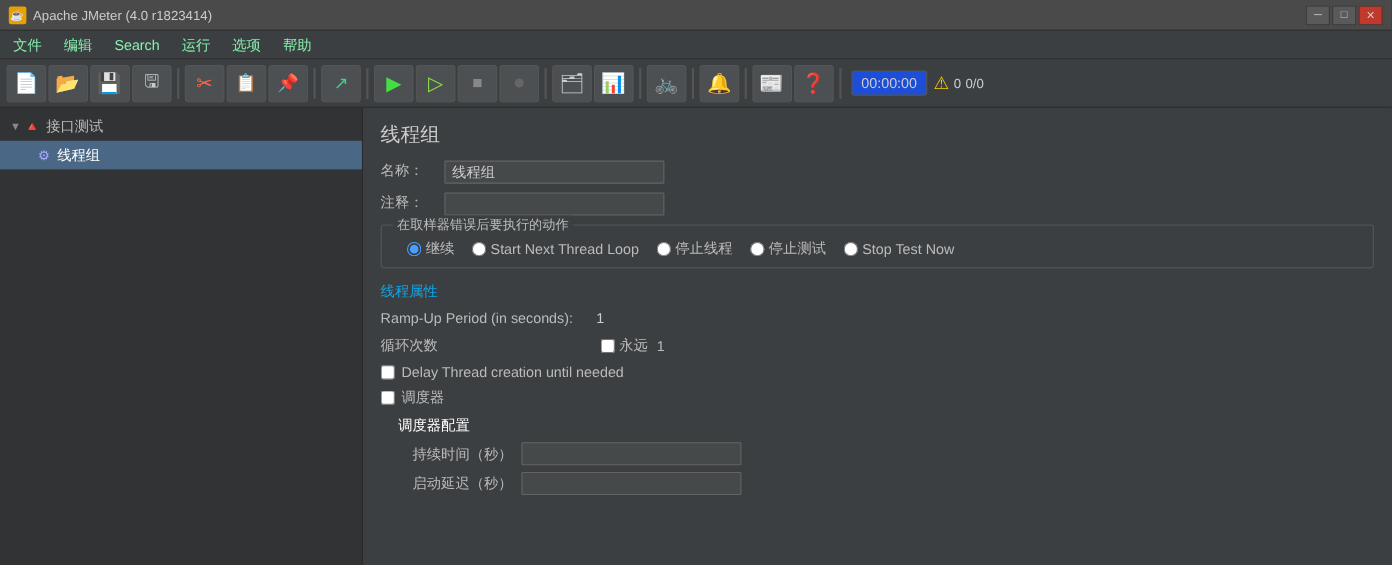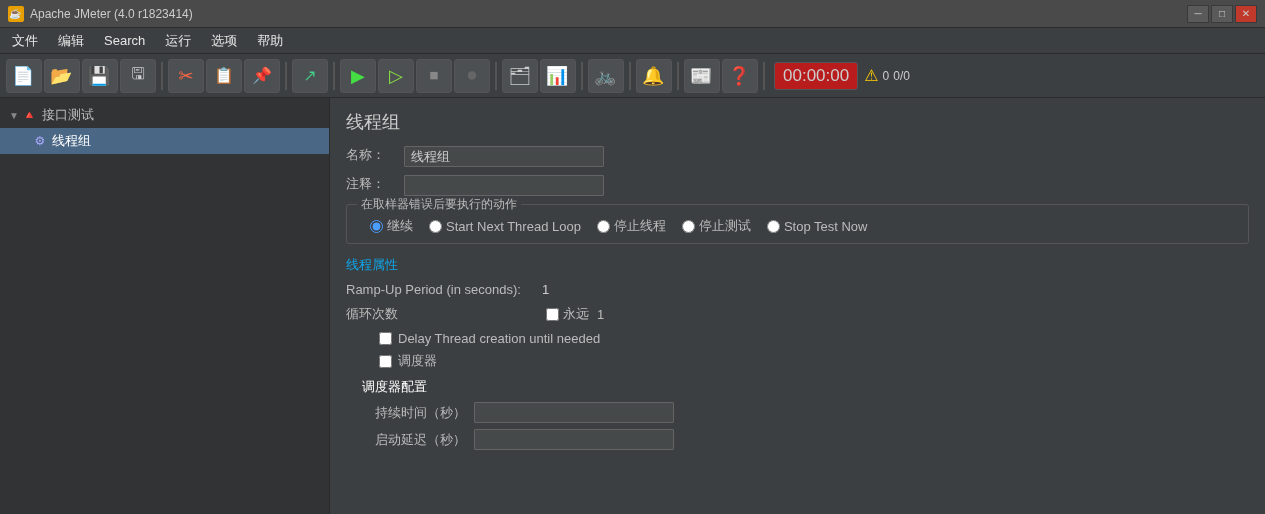--- a/index.html
+++ b/index.html
@@ -59,21 +59,21 @@
       background: #3c3f41;
       height: 26px;
       display: flex;
       align-items: center;
       padding: 0 4px;
       border-bottom: 1px solid #2a2a2a;
       gap: 4px;
     }
     .menu-item {
       padding: 2px 8px;
-      color: #e5e5e5;
+      color: #86efac;
       cursor: pointer;
       font-size: 13px;
       border-radius: 2px;
     }
 
     
     .toolbar {
       background: #3c3f41;
       height: 44px;
       display: flex;
@@ -95,24 +95,24 @@
       font-size: 16px;
       color: #cccccc;
     }
     .toolbar-sep {
       width: 2px;
       height: 28px;
       background: #555;
       margin: 0 3px;
     }
     .toolbar-timer {
-      background: #b91c1c;
+      background: #1d4ed8;
       color: #cccccc;
       padding: 3px 8px;
-      font-size: 17px;
+      font-size: 13px;
       border: 1px solid #555;
       border-radius: 3px;
       margin-left: 4px;
     }
     .toolbar-warning {
       display: flex;
       align-items: center;
       gap: 4px;
       color: #cccccc;
       font-size: 12px;
@@ -276,21 +276,20 @@
       color: #cccccc;
     }
 
     .checkbox-row {
       display: flex;
       align-items: center;
       margin-bottom: 6px;
       font-size: 13px;
       color: #bbbbbb;
       gap: 6px;
-      margin-left: 33px;
     }
     .cb-input {
       accent-color: #4a9eff;
       cursor: pointer;
     }
 
     .scheduler-section {
       margin-top: 8px;
     }
     .scheduler-title {

